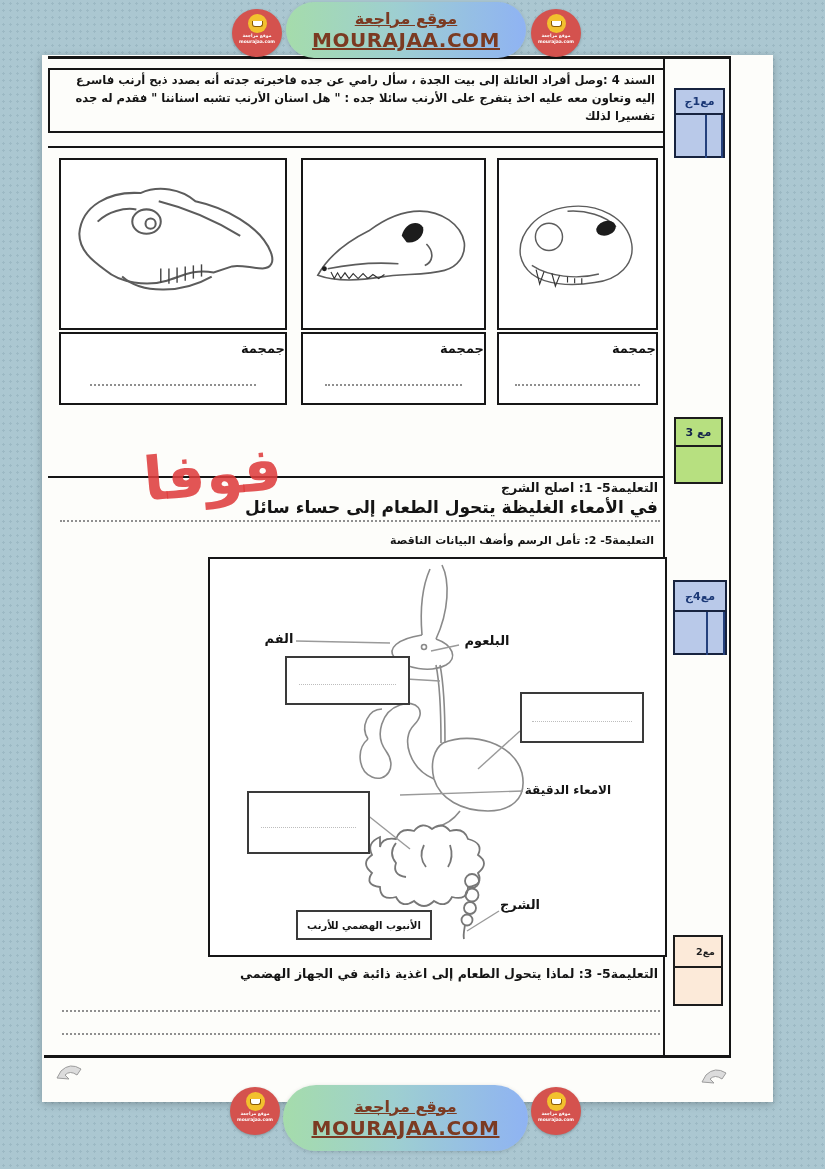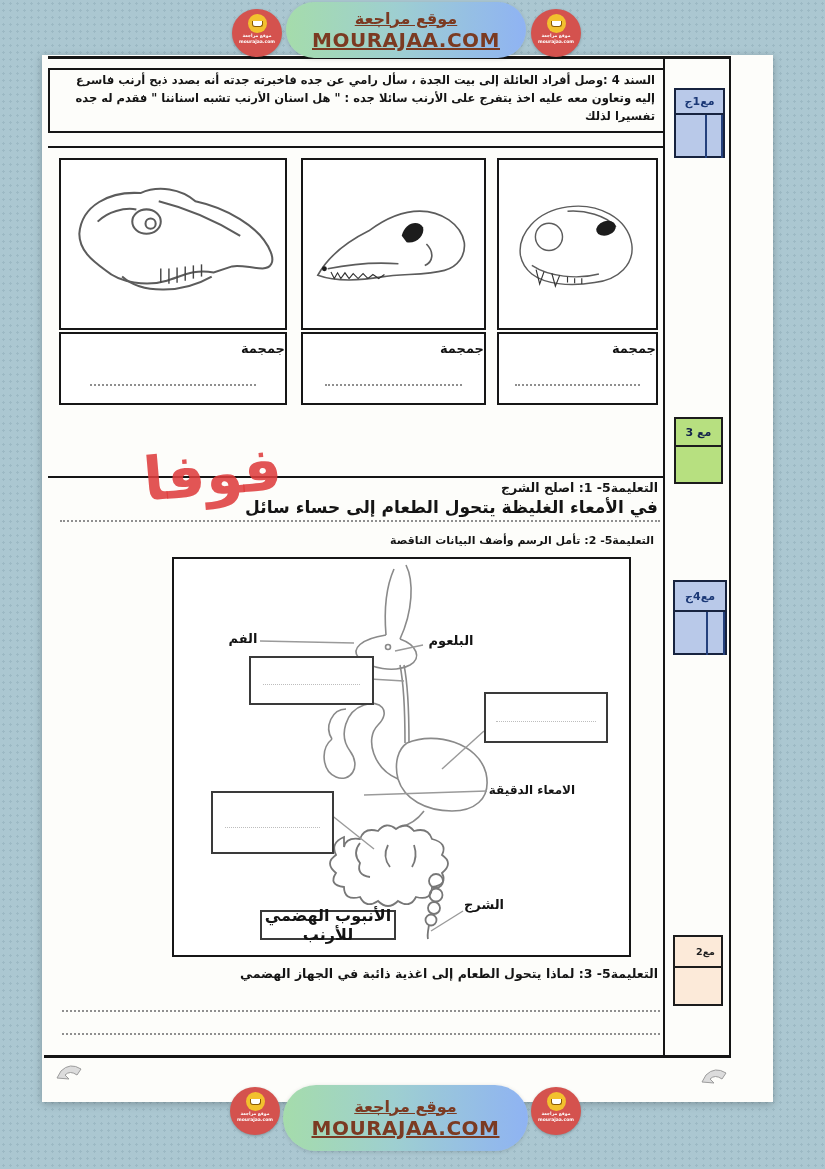--- a/index.html
+++ b/index.html
@@ -12,21 +12,21 @@
   .page{background:#fdfdfa;box-shadow:0 2px 8px rgba(0,0,0,.25);}
   .hline{background:#151515;}
   .vline{background:#151515;}
   .ar{direction:rtl;text-align:right;font-weight:bold;color:#141414;}
   .center{text-align:right;}
   .dotline{border-bottom:2px dotted #8f8f8f;height:0;}
   .faintdot{border-bottom:1px dotted #bdbdbd;height:0;}
   .imgbox{border:2.5px solid #161616;background:#fff;}
   .capbox{border:2.5px solid #161616;background:#fff;}
   .sitbox{border:2px solid #161616;}
-  .diagram{border:2px solid #161616;background:#fff;}
+  .diagram{border:2px solid #161616;background:#fff;margin-left:36px;}
   .fieldbox{border:2px solid #3a3a3a;background:#fff;position:absolute;}
   .marginbox{position:absolute;border:2px solid #17233f;box-sizing:border-box;}
   .marginbox .mhead{border-bottom:2px solid #17233f;display:flex;align-items:center;justify-content:center;
      font-weight:bold;color:#1b3876;}
   .marginbox .mbody{display:flex;height:100%;}
   .marginbox .mcell{flex:1;}
   .marginbox .mcell + .mcell{border-right:2px solid #24407c;}
   .pill{border-radius:34px;background:linear-gradient(90deg,#a5dcab 0%,#9ecfd0 45%,#8fb3f3 100%);
      display:flex;flex-direction:column;align-items:center;justify-content:center;box-shadow:0 1px 4px rgba(0,0,0,.15);}
   .pill .ar-name{font-weight:bold;color:#7b3a22;text-decoration:underline;font-size:16px;direction:rtl;}
@@ -181,21 +181,21 @@
     </div>
     <div class="fieldbox" style="left:310px;top:133px;width:120px;height:47px;">
       <div class="faintdot" style="position:absolute;left:8%;width:84%;top:27px;"></div>
     </div>
     <div class="dlabel" style="position:absolute;left:312px;top:224px;width:92px;font-size:12px;">الامعاء الدقيقة</div>
     <div class="fieldbox" style="left:37px;top:232px;width:119px;height:59px;">
       <div class="faintdot" style="position:absolute;left:10%;width:80%;top:34px;"></div>
     </div>
     <div class="dlabel" style="position:absolute;left:288px;top:338px;width:44px;font-size:13px;">الشرج</div>
     <div style="position:absolute;left:86px;top:351px;width:132px;height:26px;border:2px solid #3a3a3a;background:#fff;display:flex;align-items:center;justify-content:center;">
-      <div class="dlabel" style="font-size:16px;text-align:center;">الأنبوب الهضمي للأرنب</div>
+      <div class="dlabel" style="font-size:10px;text-align:center;">الأنبوب الهضمي للأرنب</div>
     </div>
   </div>
 
   <div class="abs ar" style="left:56px;top:966px;width:602px;font-size:12.5px;">التعليمة5- 3: لماذا يتحول الطعام إلى اغذية ذائبة في الجهاز الهضمي</div>
   <div class="abs dotline" style="left:62px;top:1010px;width:598px;"></div>
   <div class="abs dotline" style="left:62px;top:1033px;width:598px;"></div>
 
   <div class="marginbox" style="left:674px;top:88px;width:51px;height:70px;background:#b9c9e9;">
     <div class="mhead" style="height:23px;font-size:11px;">مع1ج</div>
     <div class="mbody" style="height:43px;">

